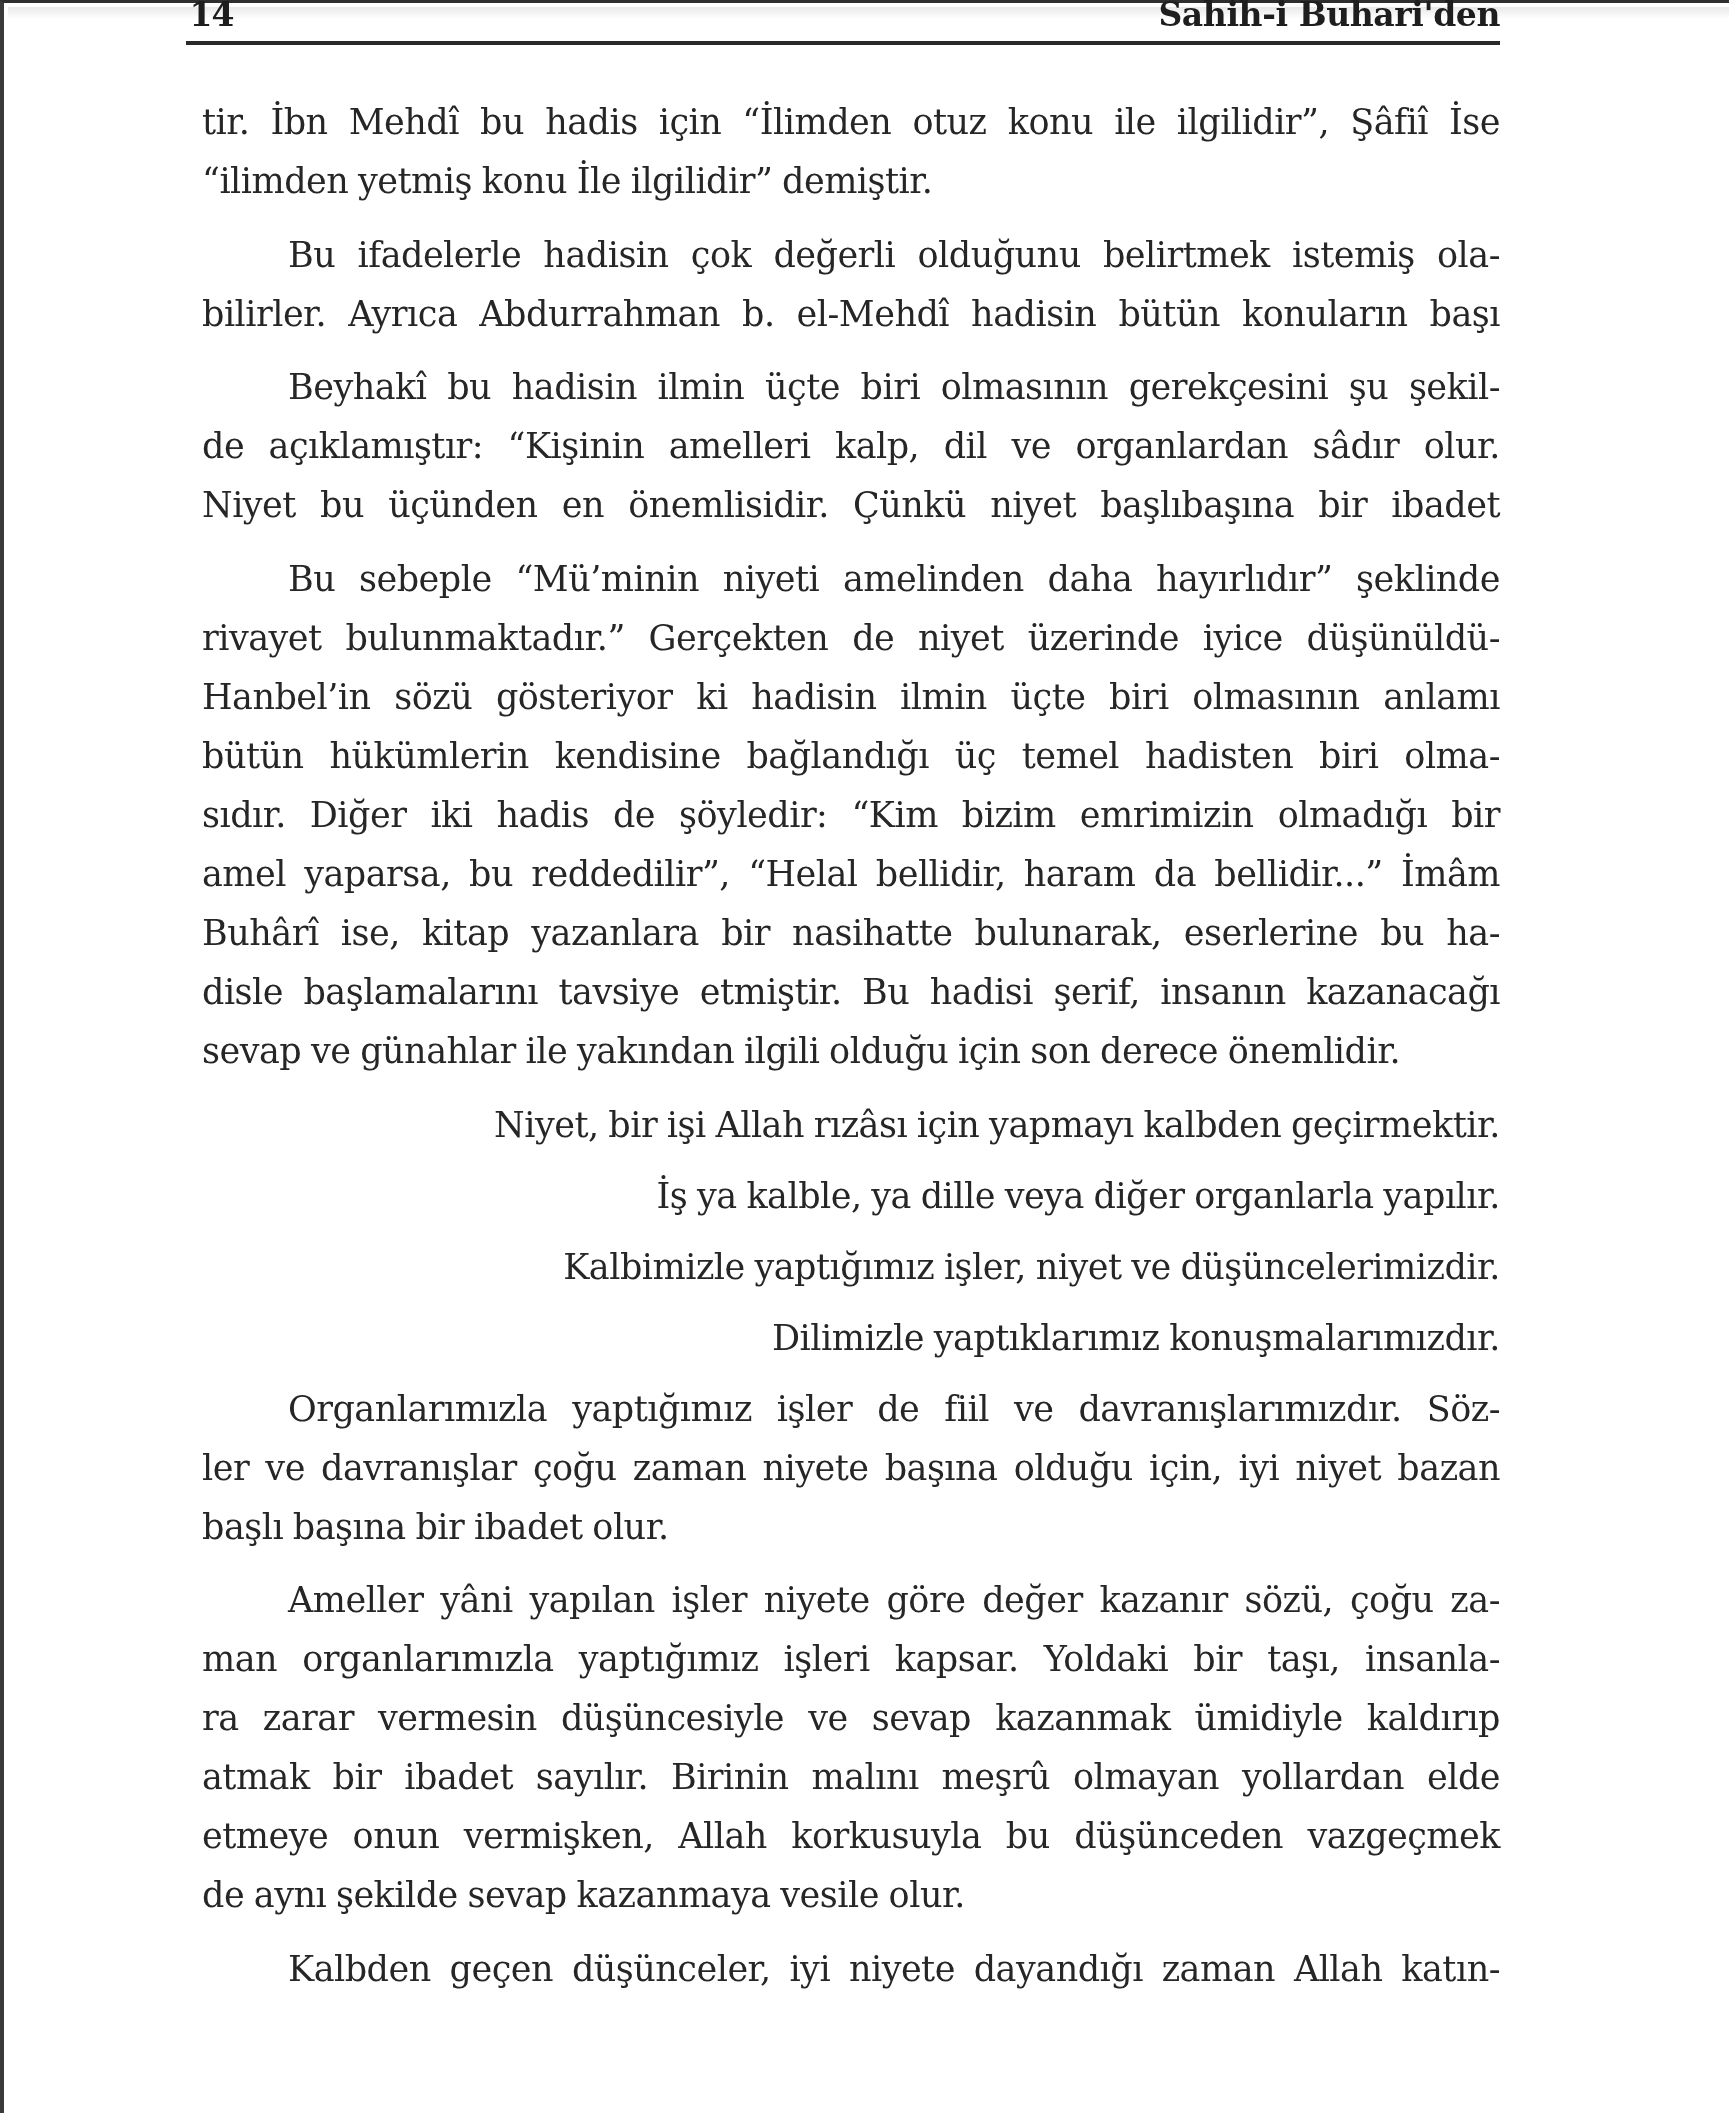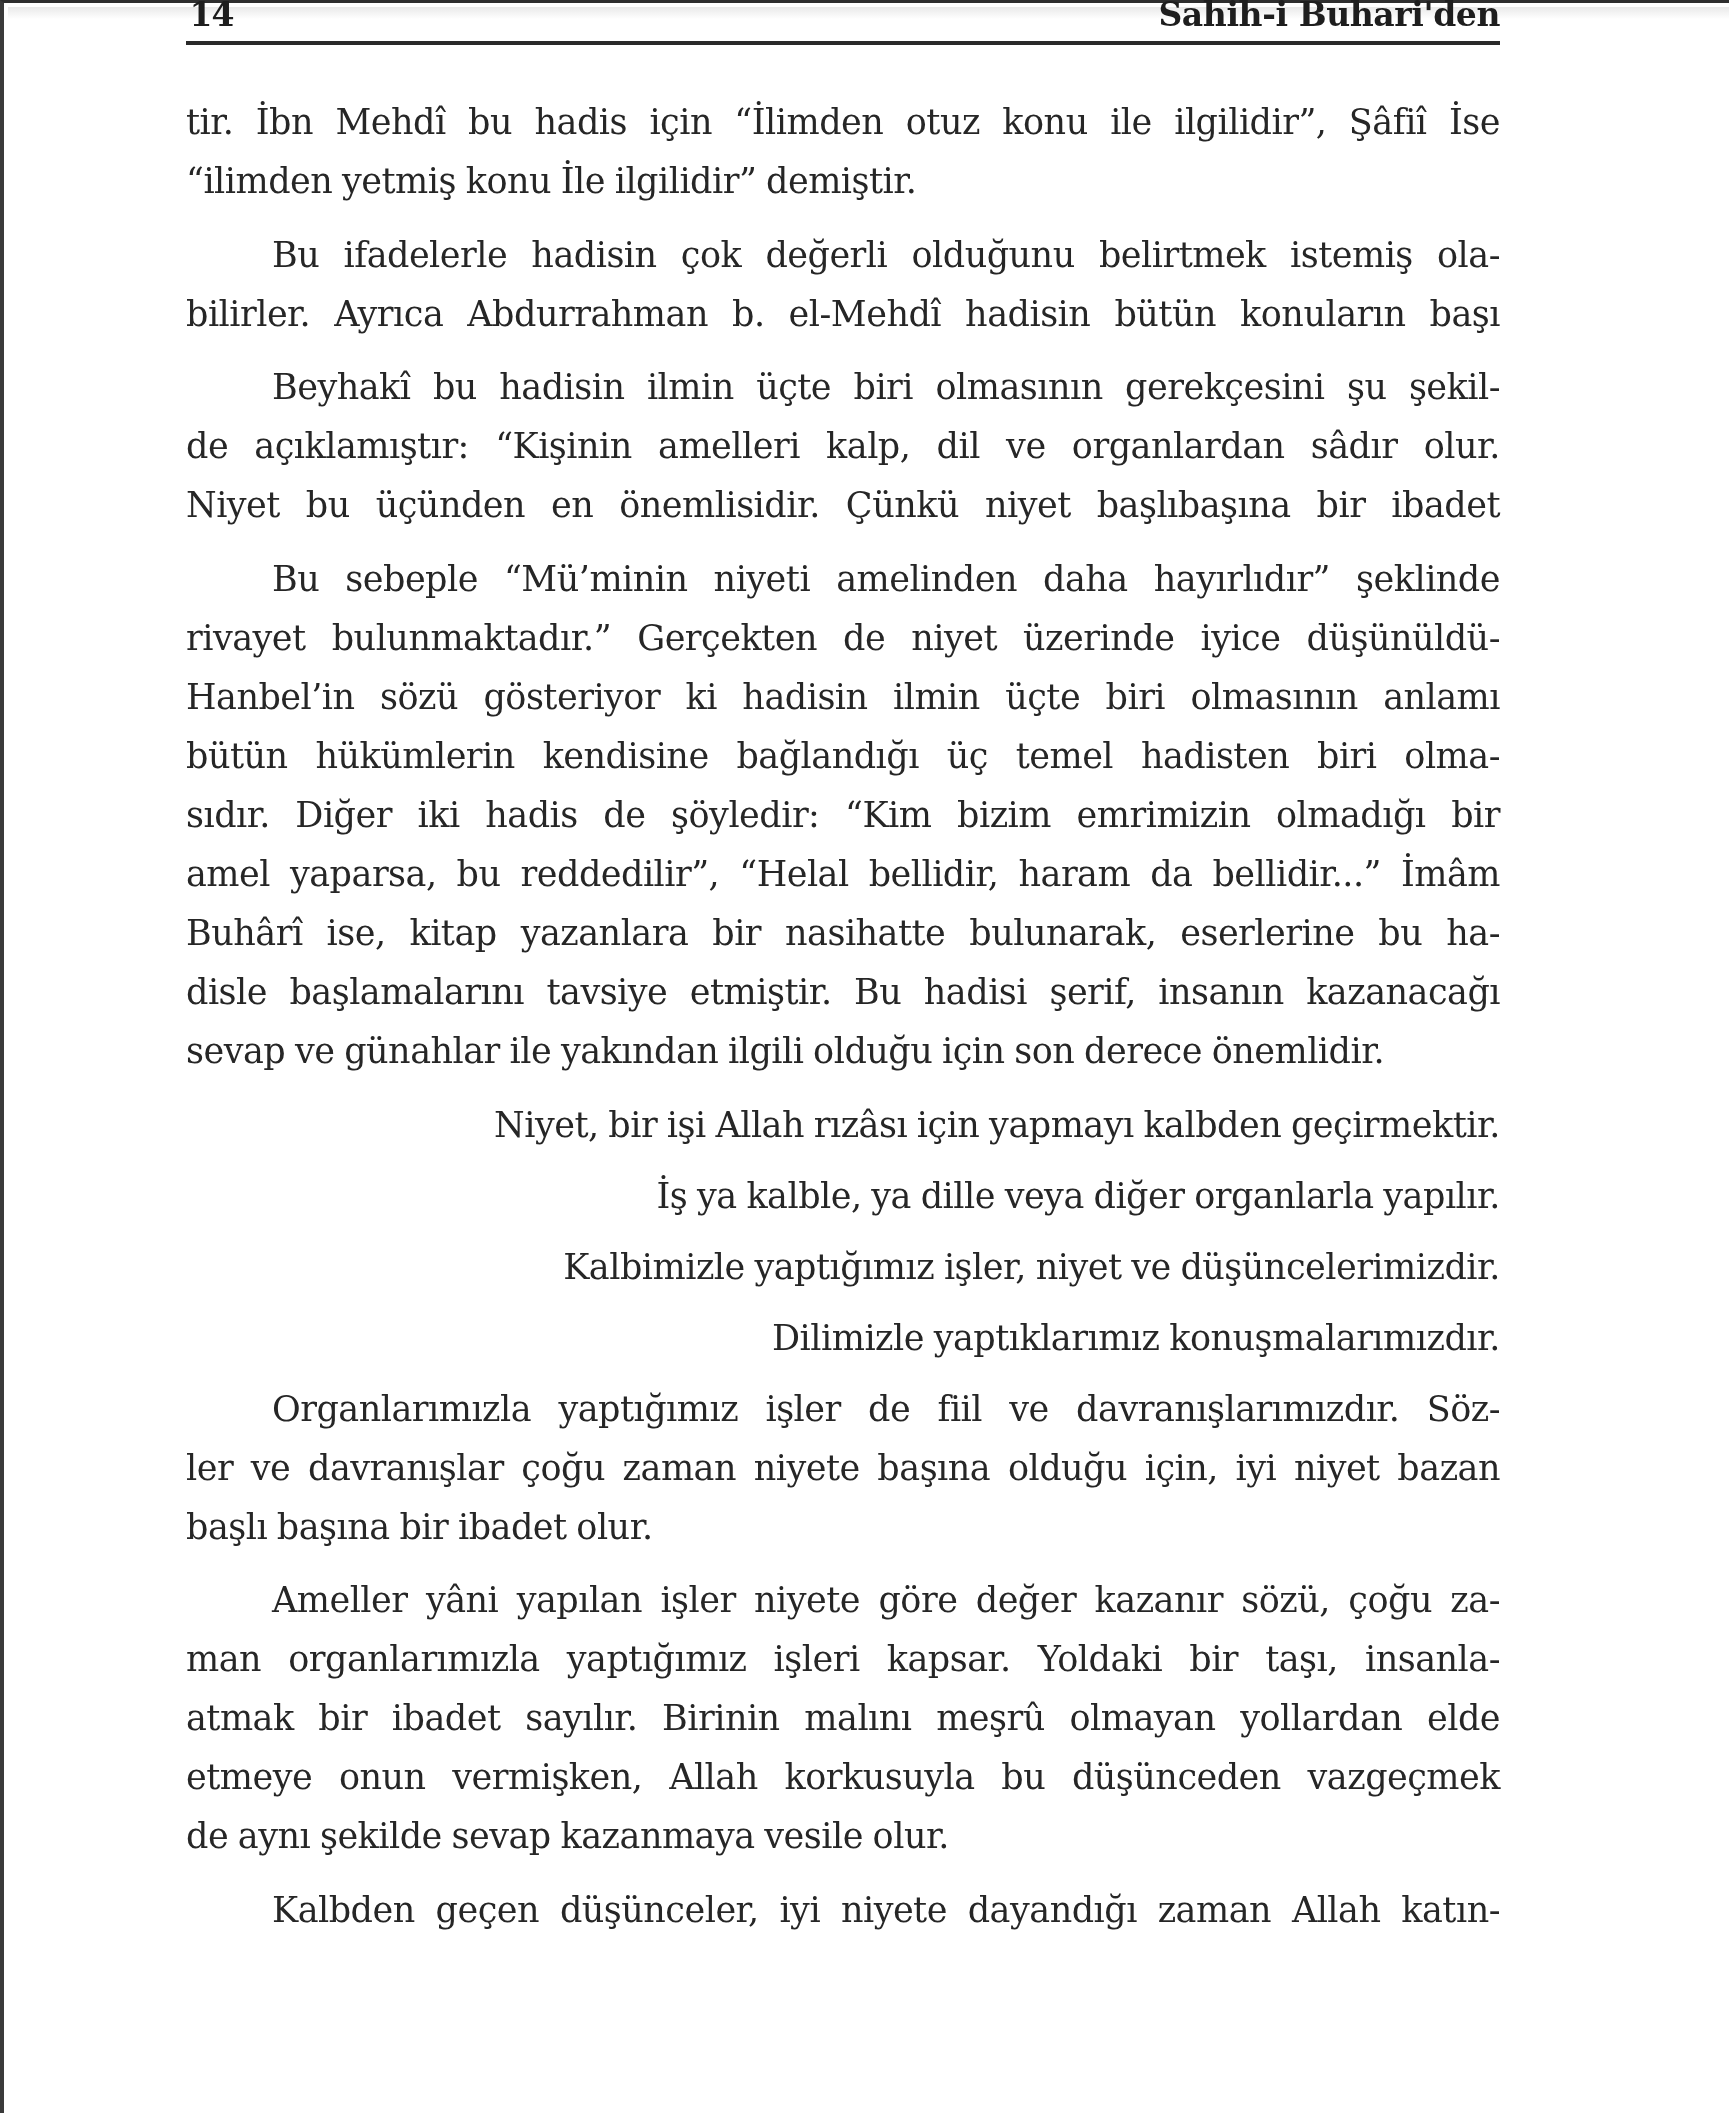--- a/index.html
+++ b/index.html
@@ -26,21 +26,21 @@
     position: absolute; left: 186px; width: 1314px; top: 41px; height: 3.5px;
     background: #2a2a2a;
   }
   .body-text {
     position: absolute; left: 186px; width: 1314px; top: 93px;
     font-family: "DejaVu Serif", "Liberation Serif", serif;
     font-size: 35px; line-height: 59px; color: #262626;
     letter-spacing: -0.5px; word-spacing: -0.9px;
   }
   .para { margin: 0 0 14.7px 0; }
-  .para .line { display: block; text-align: justify; text-align-last: justify; white-space: nowrap; height: 59px; overflow: visible; }
+  .para .line { display: block; text-align: justify; text-align-last: justify; white-space: nowrap; height: 59px; overflow: visible; margin-left: 16px; }
   .para .line.last { text-align-last: left; }
   .para .line.indent { padding-left: 86px; }
   .short { margin: 0 0 12px 0; text-align: right; }
   .short .line { display: block; padding-left: 86px; height: 59px; white-space: nowrap; }
 </style>
 </head>
 <body>
 
 <div class="frame">
   <div class="topshade"></div>
@@ -97,20 +97,21 @@
 
   <p class="para">
     <span class="line indent">Organlarımızla yaptığımız işler de fiil ve davranışlarımızdır. Söz-</span>
     <span class="line">ler ve davranışlar çoğu zaman niyete başına olduğu için, iyi niyet bazan</span>
     <span class="line last">başlı başına bir ibadet olur.</span>
   </p>
 
   <p class="para">
     <span class="line indent">Ameller yâni yapılan işler niyete göre değer kazanır sözü, çoğu za-</span>
     <span class="line">man organlarımızla yaptığımız işleri kapsar. Yoldaki bir taşı, insanla-</span>
+    <span class="line">ra zarar vermesin düşüncesiyle ve sevap kazanmak ümidiyle kaldırıp</span>
     <span class="line">atmak bir ibadet sayılır. Birinin malını meşrû olmayan yollardan elde</span>
     <span class="line">etmeye onun vermişken, Allah korkusuyla bu düşünceden vazgeçmek</span>
     <span class="line last">de aynı şekilde sevap kazanmaya vesile olur.</span>
   </p>
 
   <p class="para">
     <span class="line indent">Kalbden geçen düşünceler, iyi niyete dayandığı zaman Allah katın-</span>
   </p>
 
 </div>

